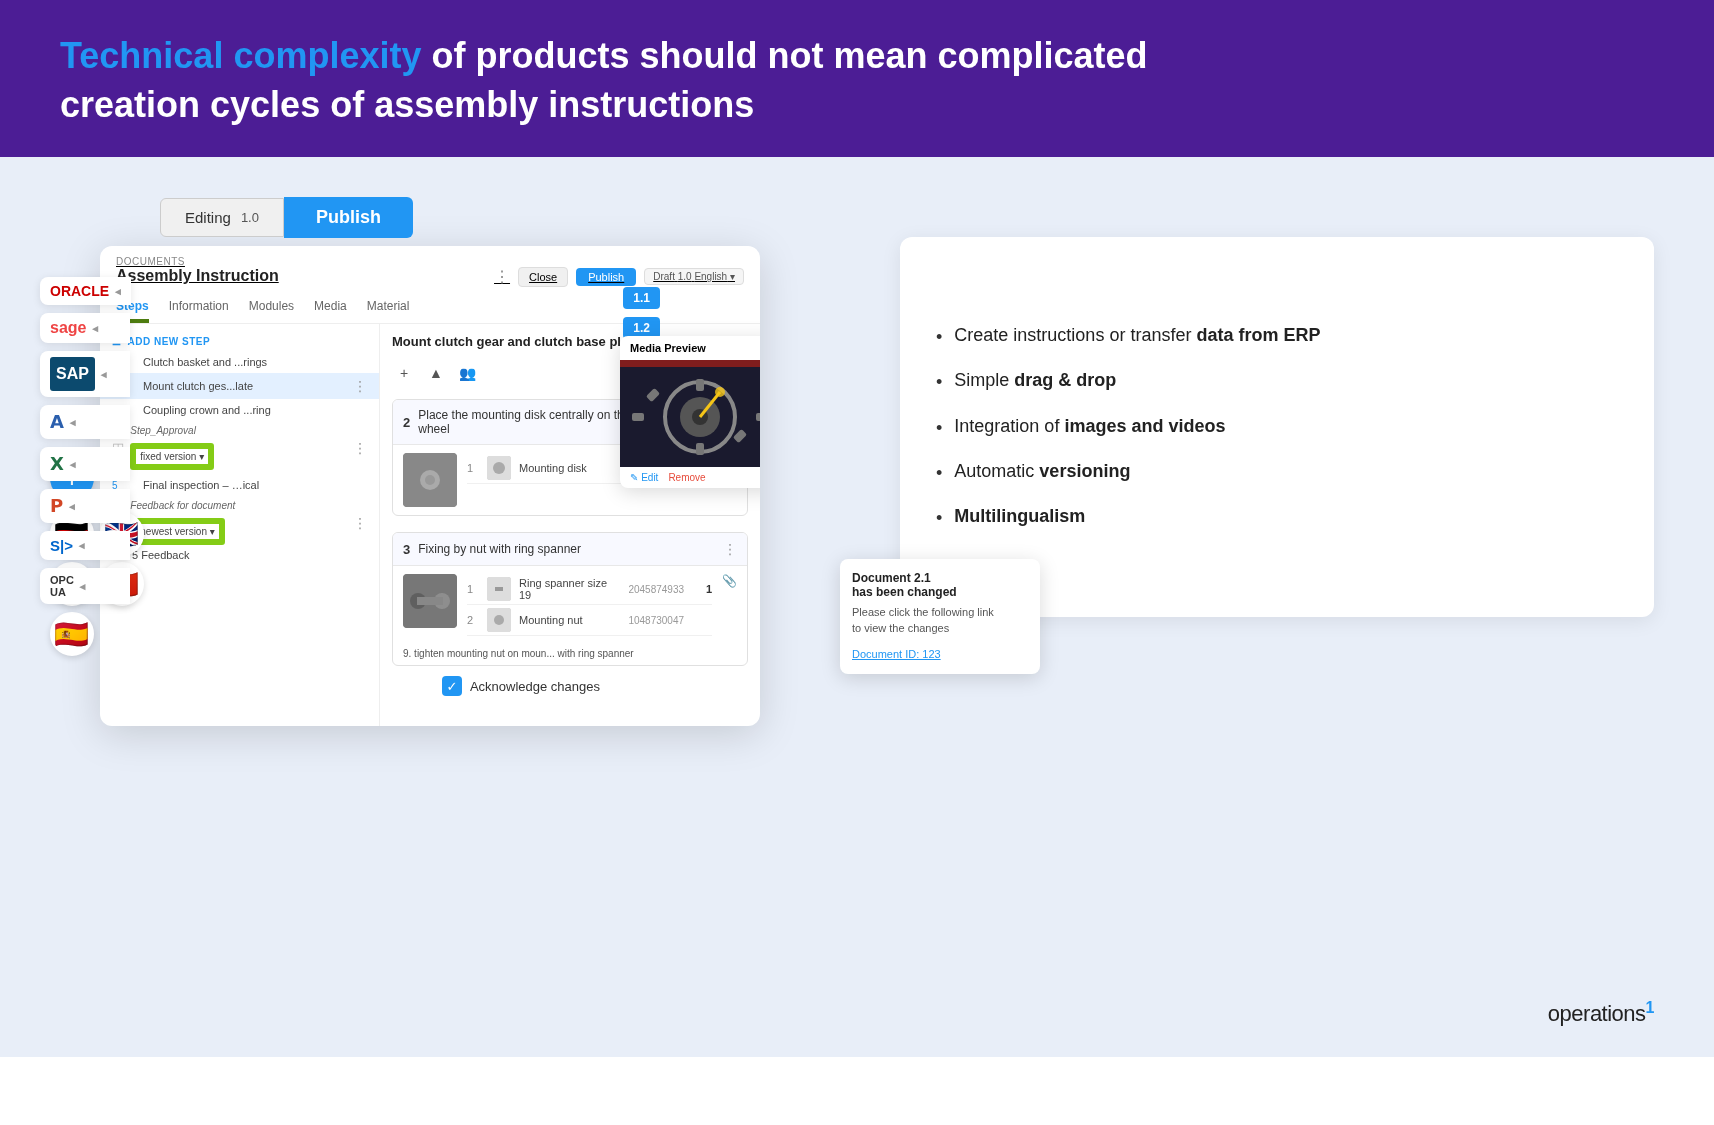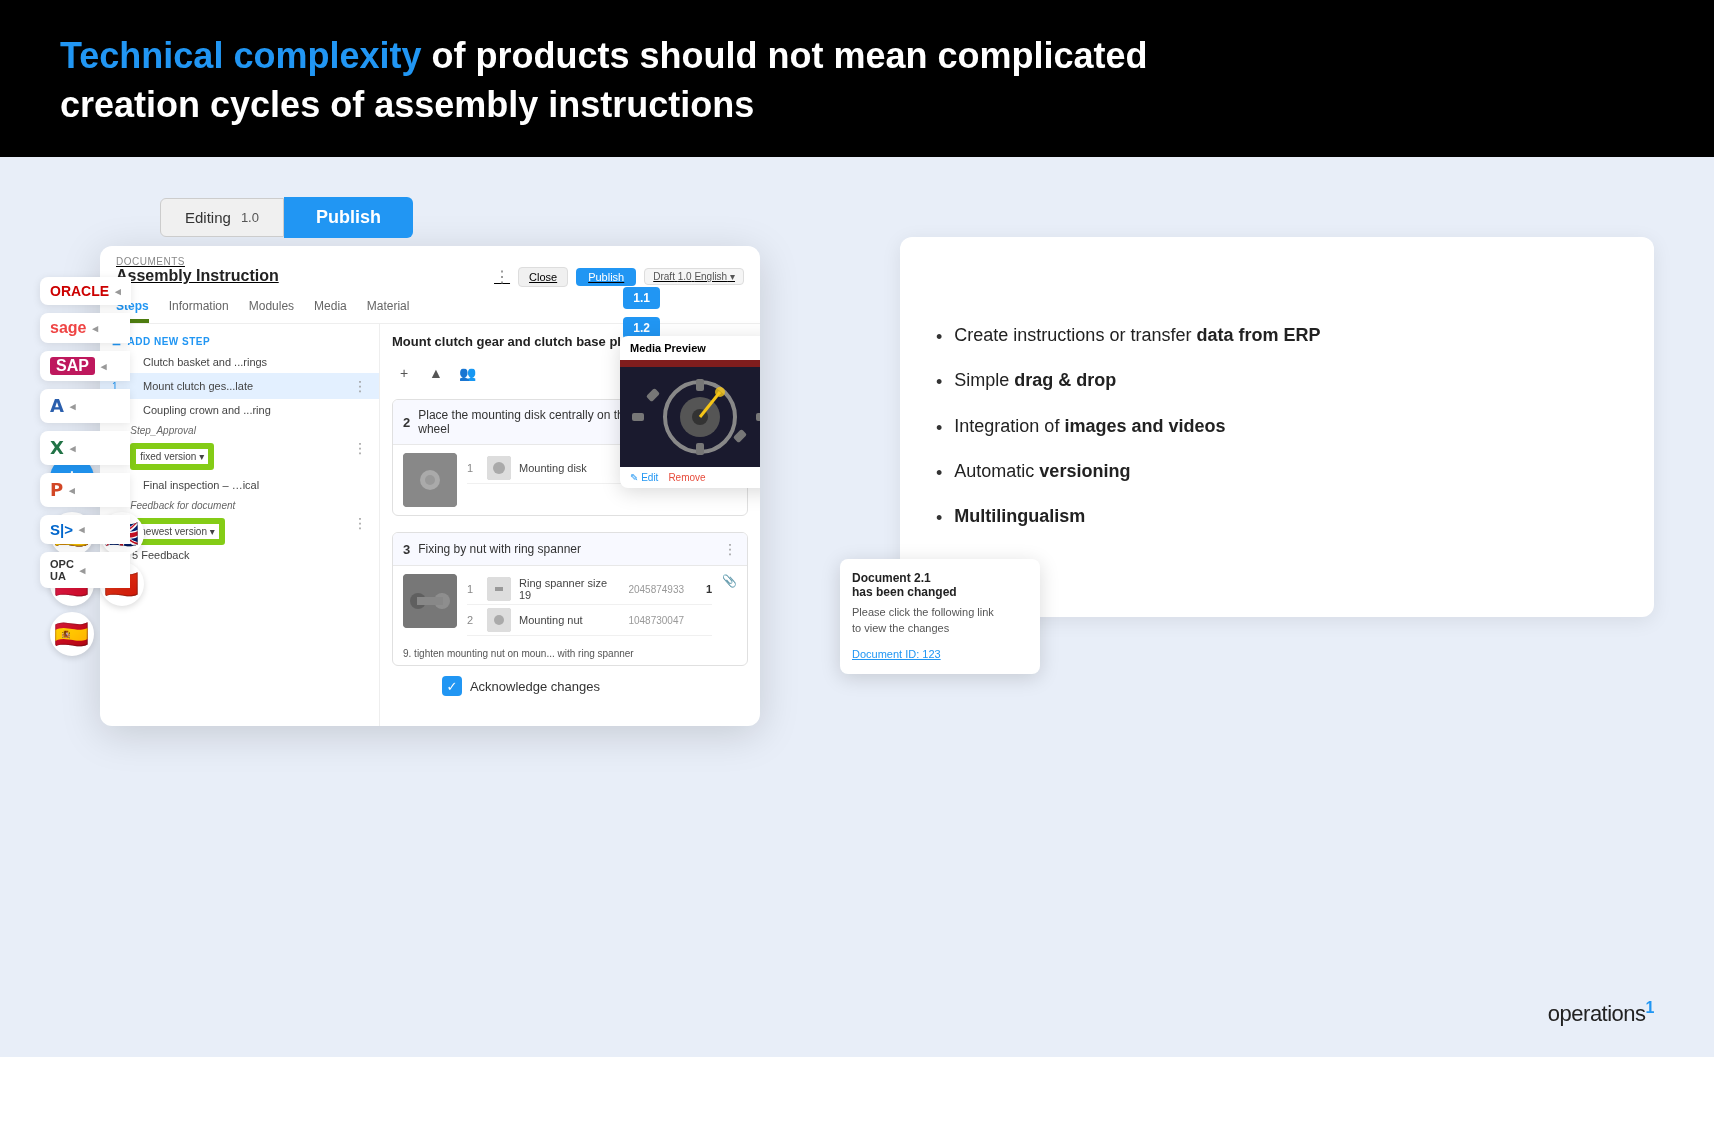--- a/index.html
+++ b/index.html
@@ -1,20 +1,20 @@
 <!DOCTYPE html>
 <html><head>
   <meta charset="utf-8">
   <style>
     * { box-sizing: border-box; margin: 0; padding: 0; }
     body { font-family: 'Segoe UI', Arial, sans-serif; background: #fff; width: 1714px; min-height: 1125px; overflow: hidden; }
 
     
     .header {
-      background: #000000;
+      background: #4c1d95;
       padding: 32px 92px 28px 60px;
       width: 100%;
     }
     .header h1 {
       font-size: 36px;
       font-weight: 700;
       color: #fff;
       line-height: 1.35;
     }
     .header h1 .highlight { color: #2196f3; }
@@ -108,21 +108,21 @@
       border-radius: 8px 0 0 8px;
       padding: 6px 10px;
       box-shadow: 0 2px 8px rgba(0,0,0,0.10);
       font-size: 13px;
       font-weight: 700;
       min-width: 90px;
       gap: 6px;
     }
     .oracle-logo { color: #c00; font-size: 14px; font-weight: 700; }
     .sage-logo { color: #ef4444; font-size: 16px; font-weight: 700; }
-    .sap-logo { color: #009fdf; font-size: 16px; font-weight: 900; background: #be185d; color: #fff; padding: 0 6px; border-radius: 3px; }
+    .sap-logo { color: #009fdf; font-size: 16px; font-weight: 900; background: #0c4a6e; color: #fff; padding: 8px 6px; border-radius: 3px; }
     .ms-logo { color: #0078d4; font-size: 18px; }
     .excel-logo { color: #217346; font-size: 18px; }
     .ppt-logo { color: #d24726; font-size: 18px; }
     .sh-logo { color: #0066cc; font-size: 15px; font-weight: 700; }
     .pc-logo { font-size: 11px; font-weight: 700; color: #333; line-height: 1.1; }
 
     
     .language-flags {
       position: absolute;
       left: 0;

